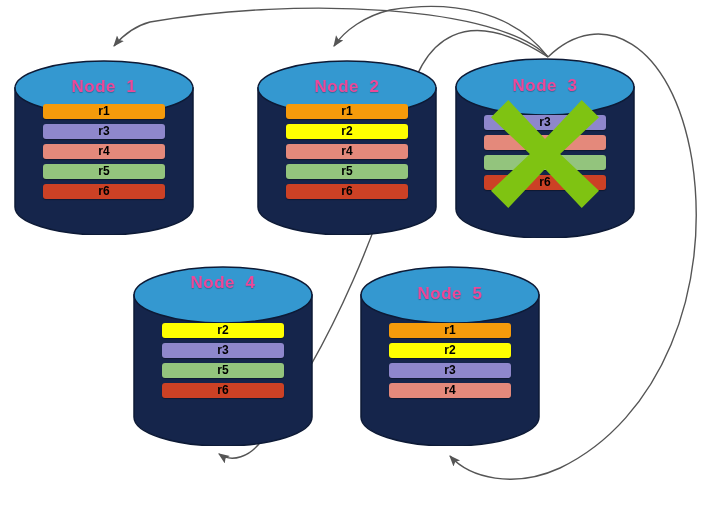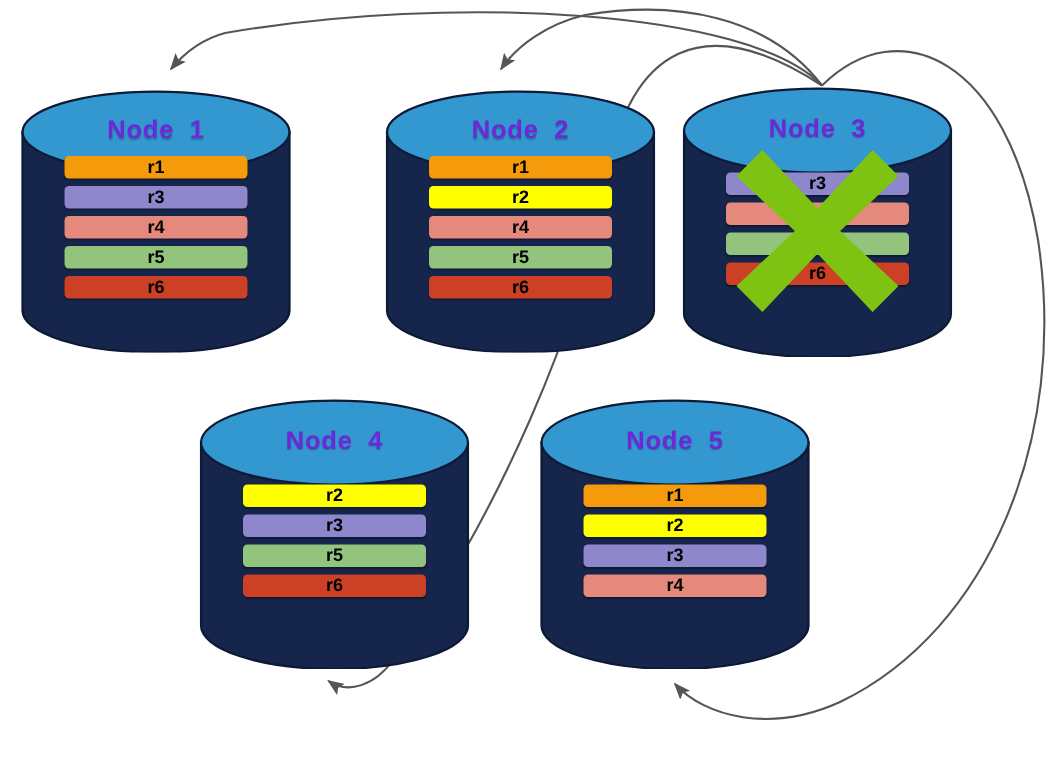--- a/index.html
+++ b/index.html
@@ -33,21 +33,21 @@
   .node-svg {
     position: absolute;
     left: 0;
     top: 0;
   }
   .node-title {
     position: absolute;
     left: 0;
     width: 100%;
     text-align: center;
-    color: #6d28d9;
+    color: #ec4899;
     font-weight: bold;
     font-size: 17px;
     letter-spacing: 0.5px;
     text-shadow: 0 1px 1px rgba(0,0,0,0.25);
     white-space: pre;
   }
   .shards {
     position: absolute;
     left: 0;
     width: 100%;
@@ -131,21 +131,21 @@
         </div>
         <svg class="xmark" width="108" height="130" viewBox="0 0 100 100" style="left: 36px; top: 31px;">
           <path d="M 16 0 L 50 36 L 84 0 L 100 16 L 64 50 L 100 84 L 84 100 L 50 64 L 16 100 L 0 84 L 36 50 L 0 16 Z" fill="#7fc312"></path>
         </svg>
       </div>
       <div class="node" style="left: 133px; top: 266px; width: 180px; height: 180px;">
         <svg class="node-svg" width="180" height="180" viewBox="0 0 180 180">
           <path d="M 1 29 L 1 151 A 89 29 0 0 0 179 151 L 179 29 Z" fill="#15254b" stroke="#0d1a36" stroke-width="1.5"></path>
           <ellipse cx="90" cy="29" rx="89" ry="28" fill="#3498d0" stroke="#0d1a36" stroke-width="1.5"></ellipse>
         </svg>
-        <div class="node-title" style="top: 18px;">Node  4</div>
+        <div class="node-title" style="top: 7px;">Node  4</div>
         <div class="shards" style="top: 56.5px;">
           <div class="shard" style="background: rgb(255, 255, 0); width: 122px; margin-bottom: 5px;">r2</div>
           <div class="shard" style="background: rgb(142, 135, 204); width: 122px; margin-bottom: 5px;">r3</div>
           <div class="shard" style="background: rgb(147, 196, 125); width: 122px; margin-bottom: 5px;">r5</div>
           <div class="shard" style="background: rgb(204, 65, 37); width: 122px; margin-bottom: 0px;">r6</div>
         </div>
       </div>
       <div class="node" style="left: 360px; top: 266px; width: 180px; height: 180px;">
         <svg class="node-svg" width="180" height="180" viewBox="0 0 180 180">
           <path d="M 1 29 L 1 151 A 89 29 0 0 0 179 151 L 179 29 Z" fill="#15254b" stroke="#0d1a36" stroke-width="1.5"></path>

